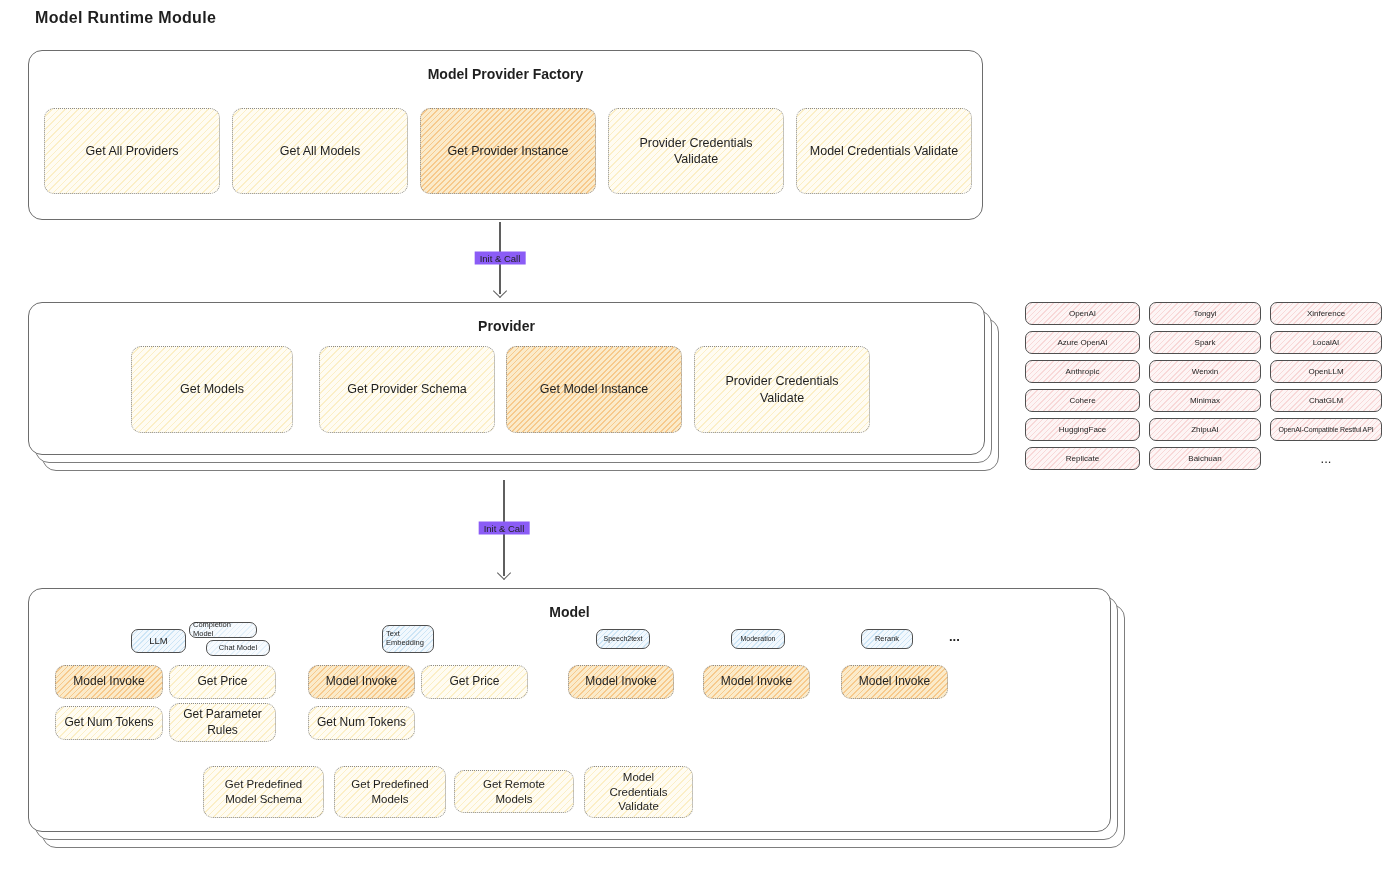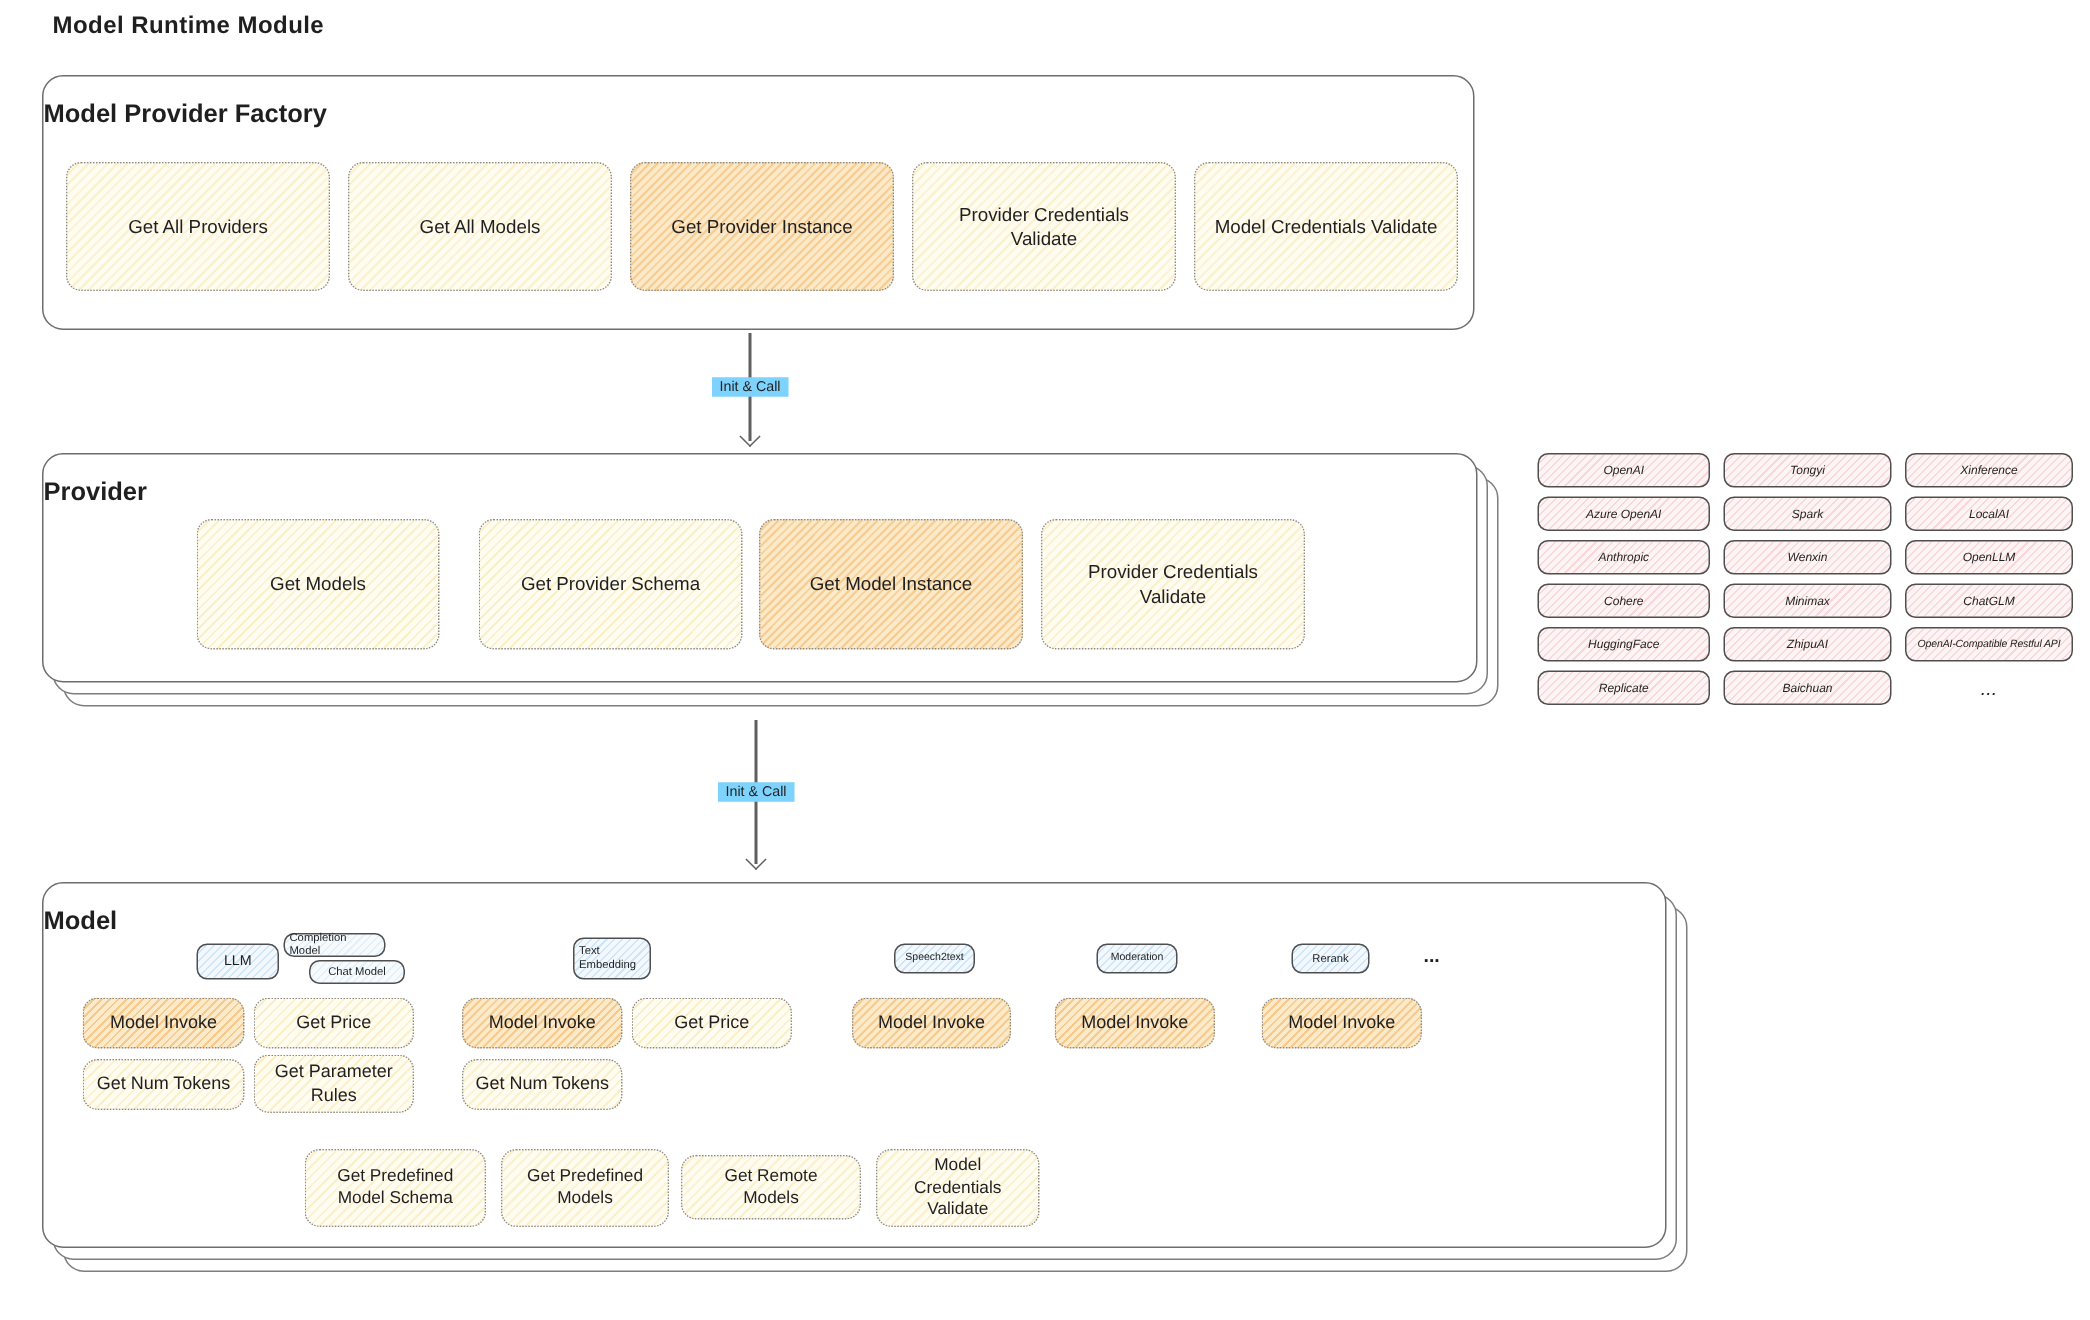--- a/index.html
+++ b/index.html
@@ -2,54 +2,54 @@
 <html><head>
 <meta charset="utf-8">
 <style>
   html,body{margin:0;padding:0;background:#ffffff;}
   body{font-family:"Liberation Sans", sans-serif;color:#1f1f1f;}
   .canvas{position:relative;width:1393px;height:880px;background:#ffffff;overflow:hidden;}
 
   .page-title{position:absolute;left:35px;top:9px;font-size:16px;font-weight:700;letter-spacing:.3px;}
 
   .panel{position:absolute;background:#ffffff;border:1.5px solid #6d6d6d;border-radius:14px;box-sizing:border-box;}
-  .panel-title{position:absolute;top:15px;left:0;right:0;font-size:17px;font-weight:600;}
+  .panel-title{position:absolute;top:15px;left:0;right:0;text-align:center;font-size:14px;font-weight:600;}
 
   .stack{position:absolute;}
   .layer{position:absolute;inset:0;background:#ffffff;border:1.5px solid #7d7d7d;border-radius:14px;box-sizing:border-box;}
   .layer.l1{transform:translate(7px,8px);}
   .layer.l2{transform:translate(14px,16px);}
   .panel.front{position:absolute;inset:0;z-index:1;}
 
   .node{position:absolute;display:flex;align-items:center;justify-content:center;text-align:center;
         font-size:12.5px;line-height:1.3;padding:2px 12px;box-sizing:border-box;
         border:1.4px dotted #8a8a8a;border-radius:10px;}
   .fill-yellow{background:repeating-linear-gradient(135deg, rgba(242,201,76,.26) 0 1.2px, transparent 1.2px 4.6px), #fffcf2;}
   .fill-orange{background:repeating-linear-gradient(135deg, rgba(243,164,66,.5) 0 1.3px, rgba(249,222,160,.22) 1.3px 3.9px), #fbeed6;}
 
   .providers-grid{position:absolute;left:1025px;top:302px;display:grid;
                   grid-template-columns:115px 112px 112px;column-gap:9px;row-gap:6px;}
   .chip{display:flex;align-items:center;justify-content:center;text-align:center;font-size:8px;
         border:1.3px solid #4f4f4f;border-radius:7px;height:23px;box-sizing:border-box;padding:0 3px;
-        background:repeating-linear-gradient(135deg, rgba(238,158,158,.33) 0 1px, transparent 1px 3.8px), #fdf5f5;font-style:italic;}
+        background:repeating-linear-gradient(135deg, rgba(238,158,158,.33) 0 1px, transparent 1px 3.8px), #fdf5f5;}
   .chip.tight{font-size:7px;letter-spacing:-0.1px;}
   .chip.dots{border:none;background:none;font-size:13px;}
 
   .tab{position:absolute;display:flex;align-items:center;justify-content:center;
        border:1.2px solid #4f4f4f;border-radius:7px;font-size:8.5px;line-height:1.15;box-sizing:border-box;padding:1px 3px;
        background:repeating-linear-gradient(135deg, rgba(146,199,234,.38) 0 1px, transparent 1px 3.7px), #f2f8fd;}
   .tab.lighter{background:repeating-linear-gradient(135deg, rgba(146,199,234,.2) 0 1px, transparent 1px 3.7px), #f8fbfe;font-size:7.5px;}
   .tab-more{position:absolute;font-size:13px;font-weight:600;}
 
   .arrow{position:absolute;width:0;z-index:0;}
   .arrow .line{position:absolute;left:-0.75px;top:0;width:1.5px;height:100%;background:#5f5f5f;}
   .arrow .head{position:absolute;bottom:-2px;left:-5px;width:9px;height:9px;
                border-left:1.5px solid #5f5f5f;border-bottom:1.5px solid #5f5f5f;transform:rotate(-45deg);}
   .arrow .label{position:absolute;top:50%;left:0;transform:translate(-50%,-50%);
-                background:#7dd3fc;padding:1px 5px;font-size:9.5px;white-space:nowrap;}
+                background:#8b5cf6;padding:1px 5px;font-size:9.5px;white-space:nowrap;}
 </style>
 </head>
 <body>
 
 <div class="canvas">
 
   <div class="page-title">Model Runtime Module</div>
 
   <section class="panel" style="left:28px;top:50px;width:955px;height:170px;">
     <div class="panel-title">Model Provider Factory</div>

